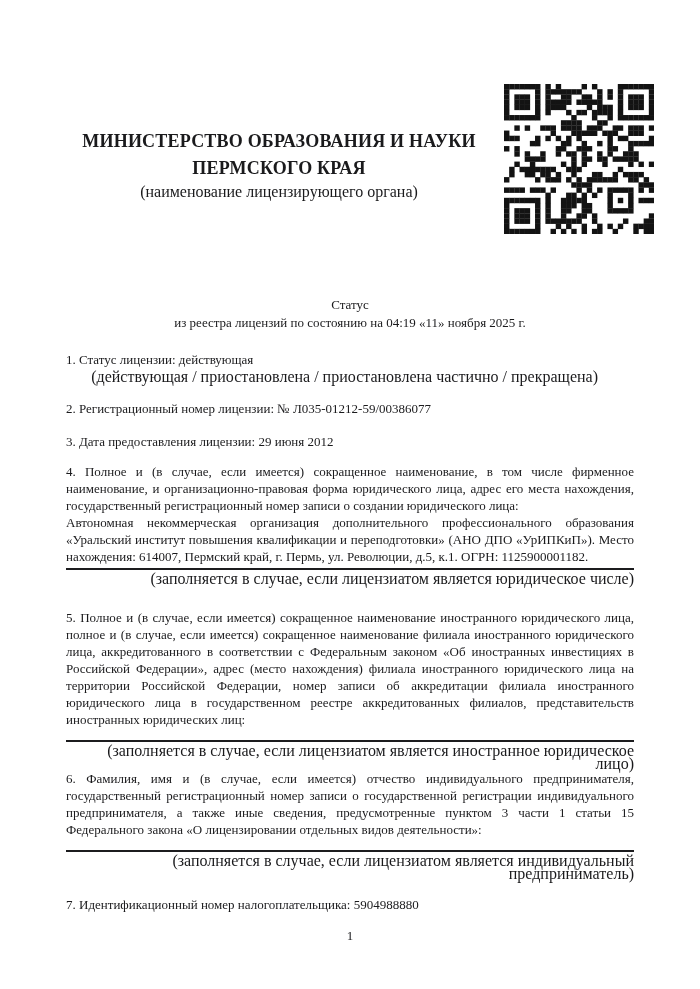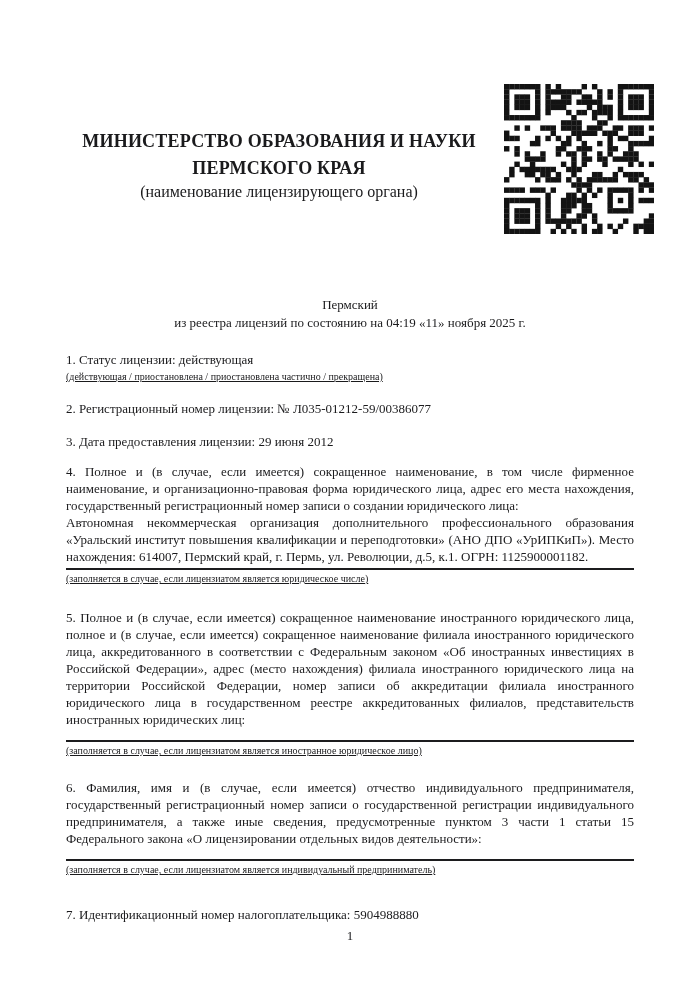--- a/index.html
+++ b/index.html
@@ -56,27 +56,26 @@
     font-size: 13px;
     line-height: 17px;
   }
   .doc-title { text-align: center; line-height: 18px; }
   .just { text-align: justify; }
   .item-status       { margin-top: 19px; }
   .item-reg-number   { margin-top: 17px; }
   .item-grant-date   { margin-top: 16px; }
   .item-legal-entity { margin-top: 13px; }
   .item-foreign      { margin-top: 24px; }
-  .item-entrepreneur { margin-top: 22px; }
-  .item-inn          { margin-top: 30px; }
+  .item-entrepreneur { }
+  .item-inn          { margin-top: 16px; }
   .sub-caption {
-    font-size: 10px;
+    font-size: 16px;
     line-height: 13px;
-    text-align: left;
-    text-decoration: underline;
+    text-align: right;
   }
   .status-caption { margin-top: 2px; padding-right: 36px; }
   .rule {
     height: 2px;
     background: var(--rule);
     margin-top: 3px;
   }
   .rule-gap-lg { margin-top: 12px; }
   .rule-caption { margin-top: 2px; }
   .page-number {
@@ -493,21 +492,21 @@
         <rect x="24" y="20" width="1.05" height="1.05"></rect>
         <rect x="24" y="21" width="1.05" height="1.05"></rect>
         <rect x="24" y="22" width="1.05" height="1.05"></rect>
         <rect x="24" y="23" width="1.05" height="1.05"></rect>
         <rect x="24" y="24" width="1.05" height="1.05"></rect>
       </svg></div>
 
   <div class="content">
 
     <div class="doc-title">
-      <div>Пермский</div>
+      <div>Статус</div>
       <div>из реестра лицензий по состоянию на 04:19 «11» ноября 2025 г.</div>
     </div>
 
     <div class="item-status">
       <div>1. Статус лицензии: действующая</div>
       <div class="sub-caption status-caption">(действующая / приостановлена / приостановлена частично / прекращена)</div>
     </div>
 
     <div class="item-reg-number">2. Регистрационный номер лицензии: № Л035-01212-59/00386077</div>
 

